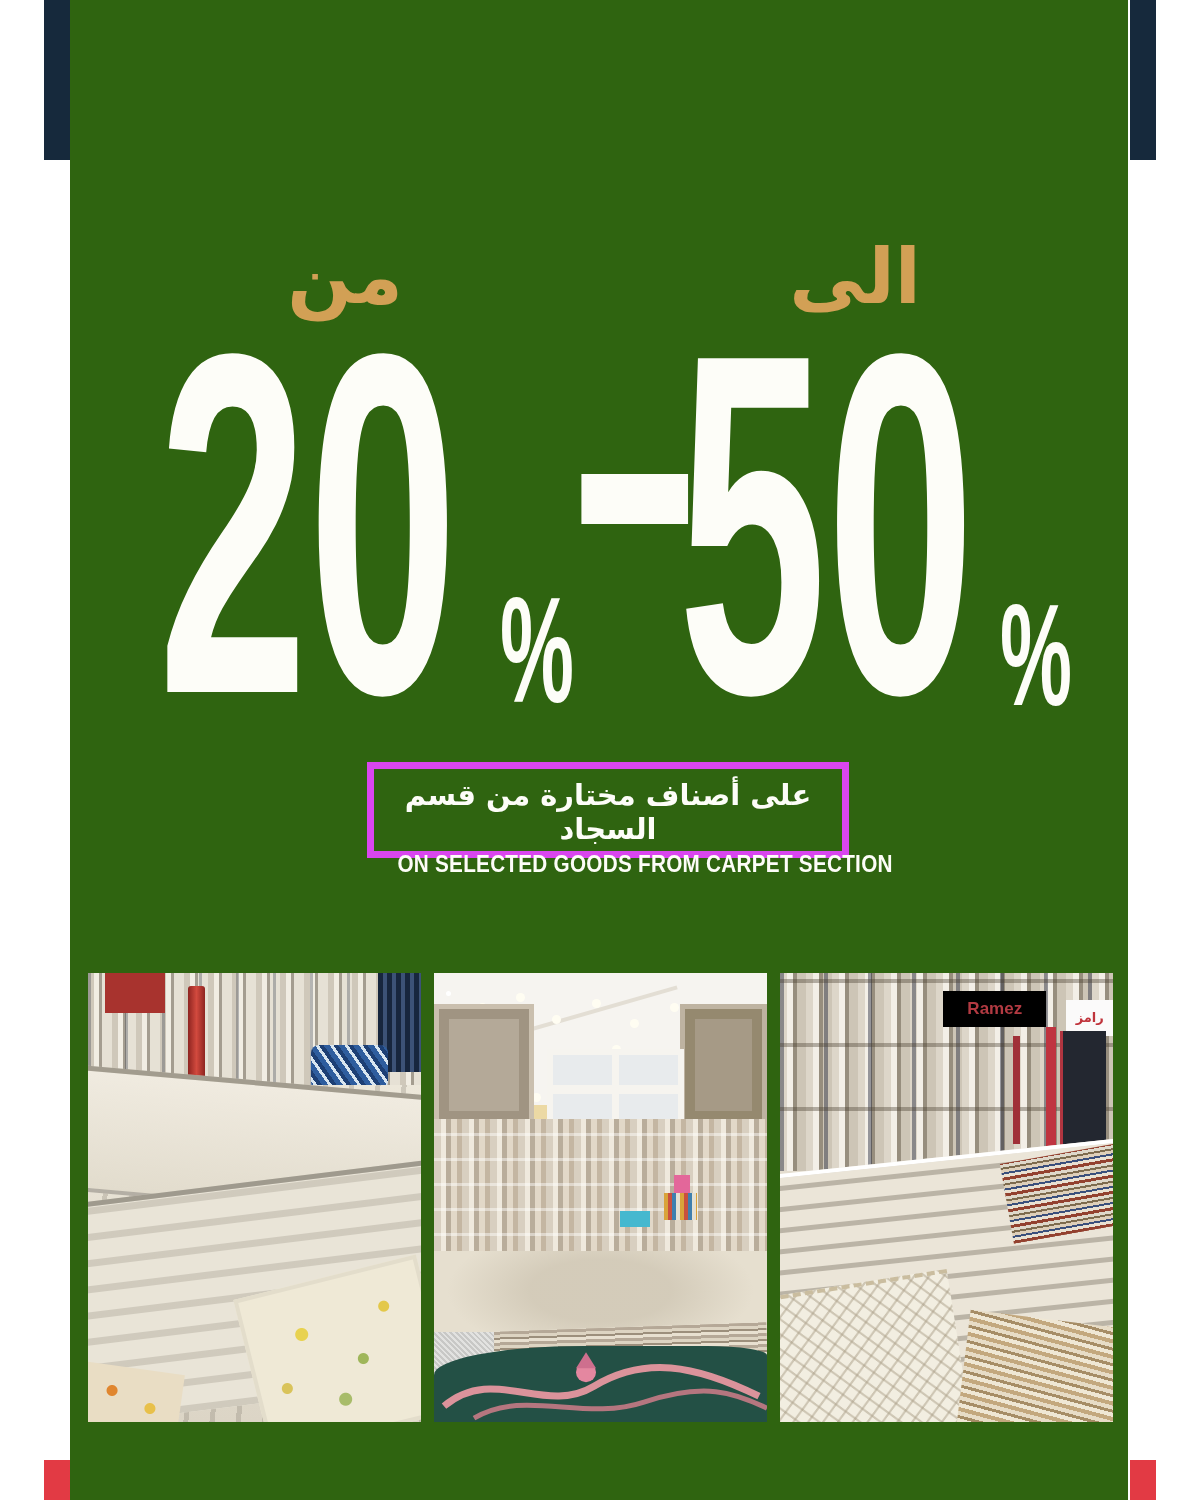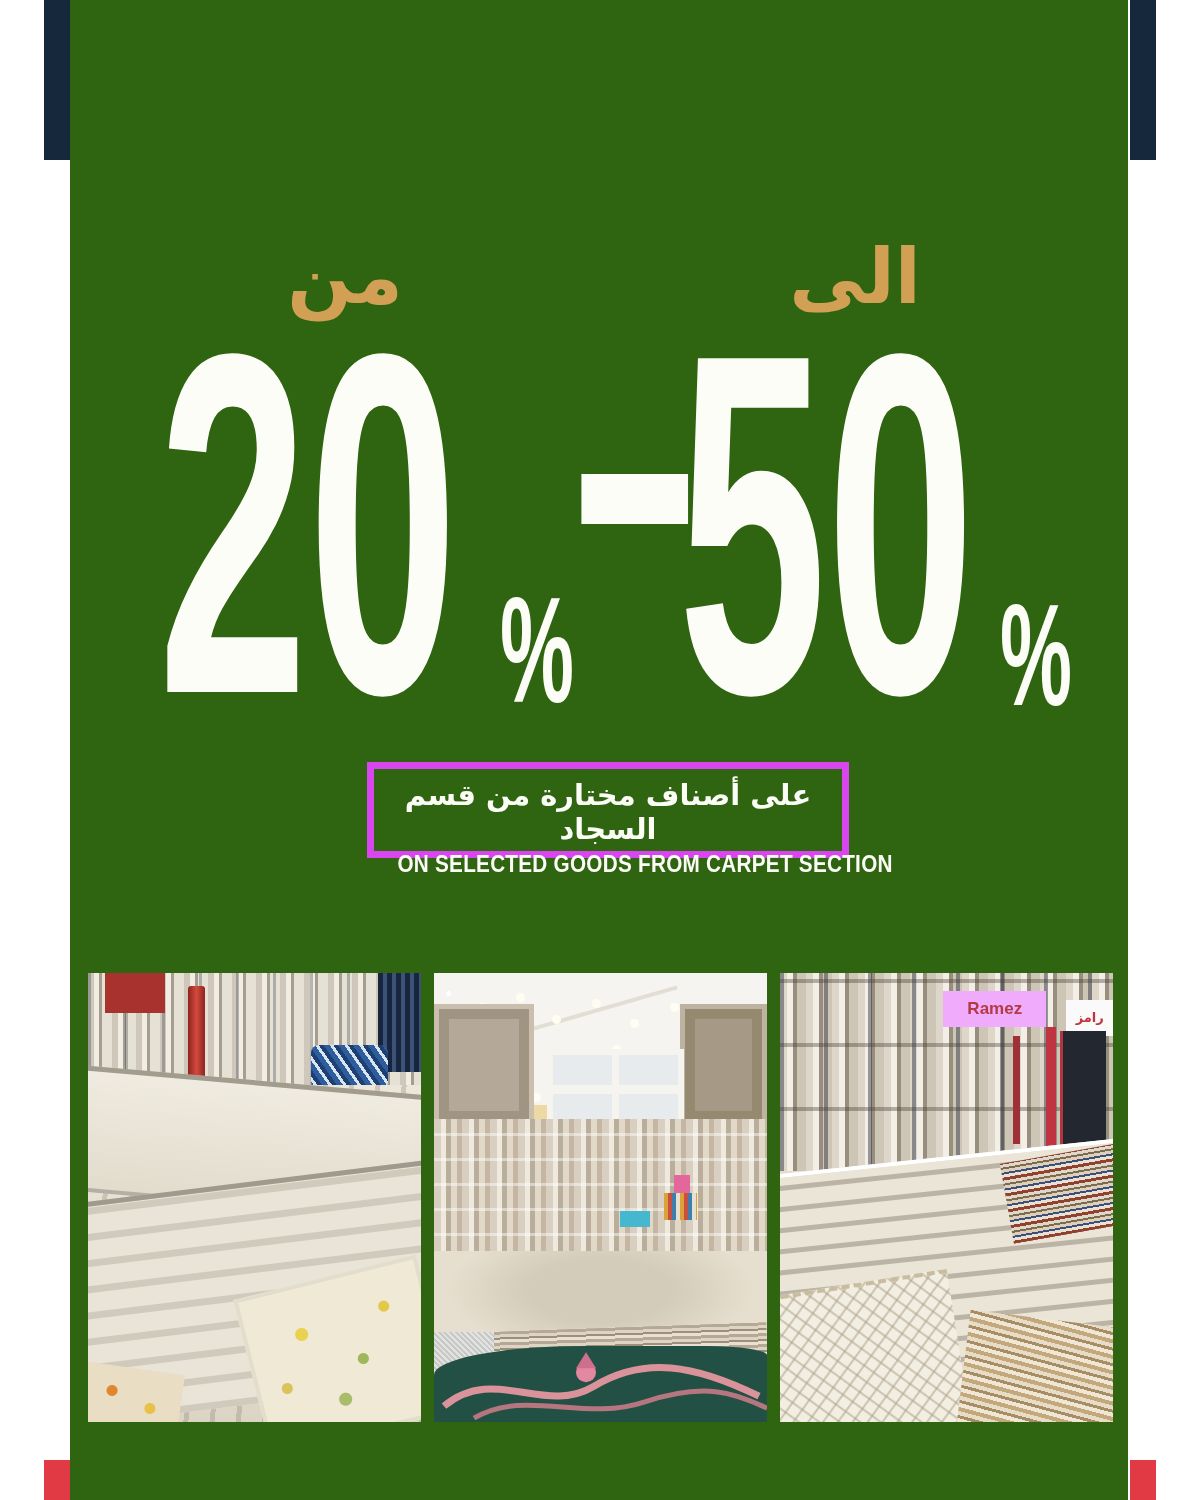--- a/index.html
+++ b/index.html
@@ -117,21 +117,21 @@
   .p2-velvet{left:0;bottom:0;width:100%;height:17%;background:#235045;
     border-radius:45% 18% 0 0/38% 12% 0 0;}
   .p2-velvet svg{position:absolute;inset:0;width:100%;height:100%;}
 
   
   .p3-rolls{left:0;top:0;width:100%;height:44%;
     background:
       repeating-linear-gradient(0deg, transparent 0 60px, rgba(70,60,45,.38) 60px 64px),
       repeating-linear-gradient(90deg, rgba(35,40,60,.45) 0 4px, transparent 4px 44px),
       repeating-linear-gradient(90deg,#ddd6c9 0 7px,#f3efe7 7px 13px,#978e7e 13px 17px,#cdc5b6 17px 26px);}
-  .p3-sign{left:49%;top:4%;width:31%;height:8%;background:#f0abfc;display:flex;
+  .p3-sign{left:49%;top:4%;width:31%;height:8%;background:#000000;display:flex;
     align-items:center;justify-content:center;font-weight:bold;font-size:17px;color:#b23a42;}
   .p3-sign-ar{right:0;top:6%;width:14%;height:8%;background:#fbfafa;display:flex;
     align-items:center;justify-content:center;font-family:"DejaVu Sans",sans-serif;
     font-weight:bold;font-size:13px;color:#c0343c;}
   .p3-door{right:2%;top:13%;width:13%;height:28%;background:#232730;border-left:3px solid #b03540;}
   .p3-redbar{right:17%;top:12%;width:3%;height:30%;background:#bf3440;}
   .p3-redbar2{right:28%;top:14%;width:2%;height:24%;background:#a03038;}
   .p3-pile{left:-6%;top:41%;width:112%;height:45%;transform:rotate(-6deg);
     background:repeating-linear-gradient(0deg, rgba(120,112,98,.42) 0 5px, transparent 5px 21px),#ebe5d8;
     border-top:4px solid #fff;}

